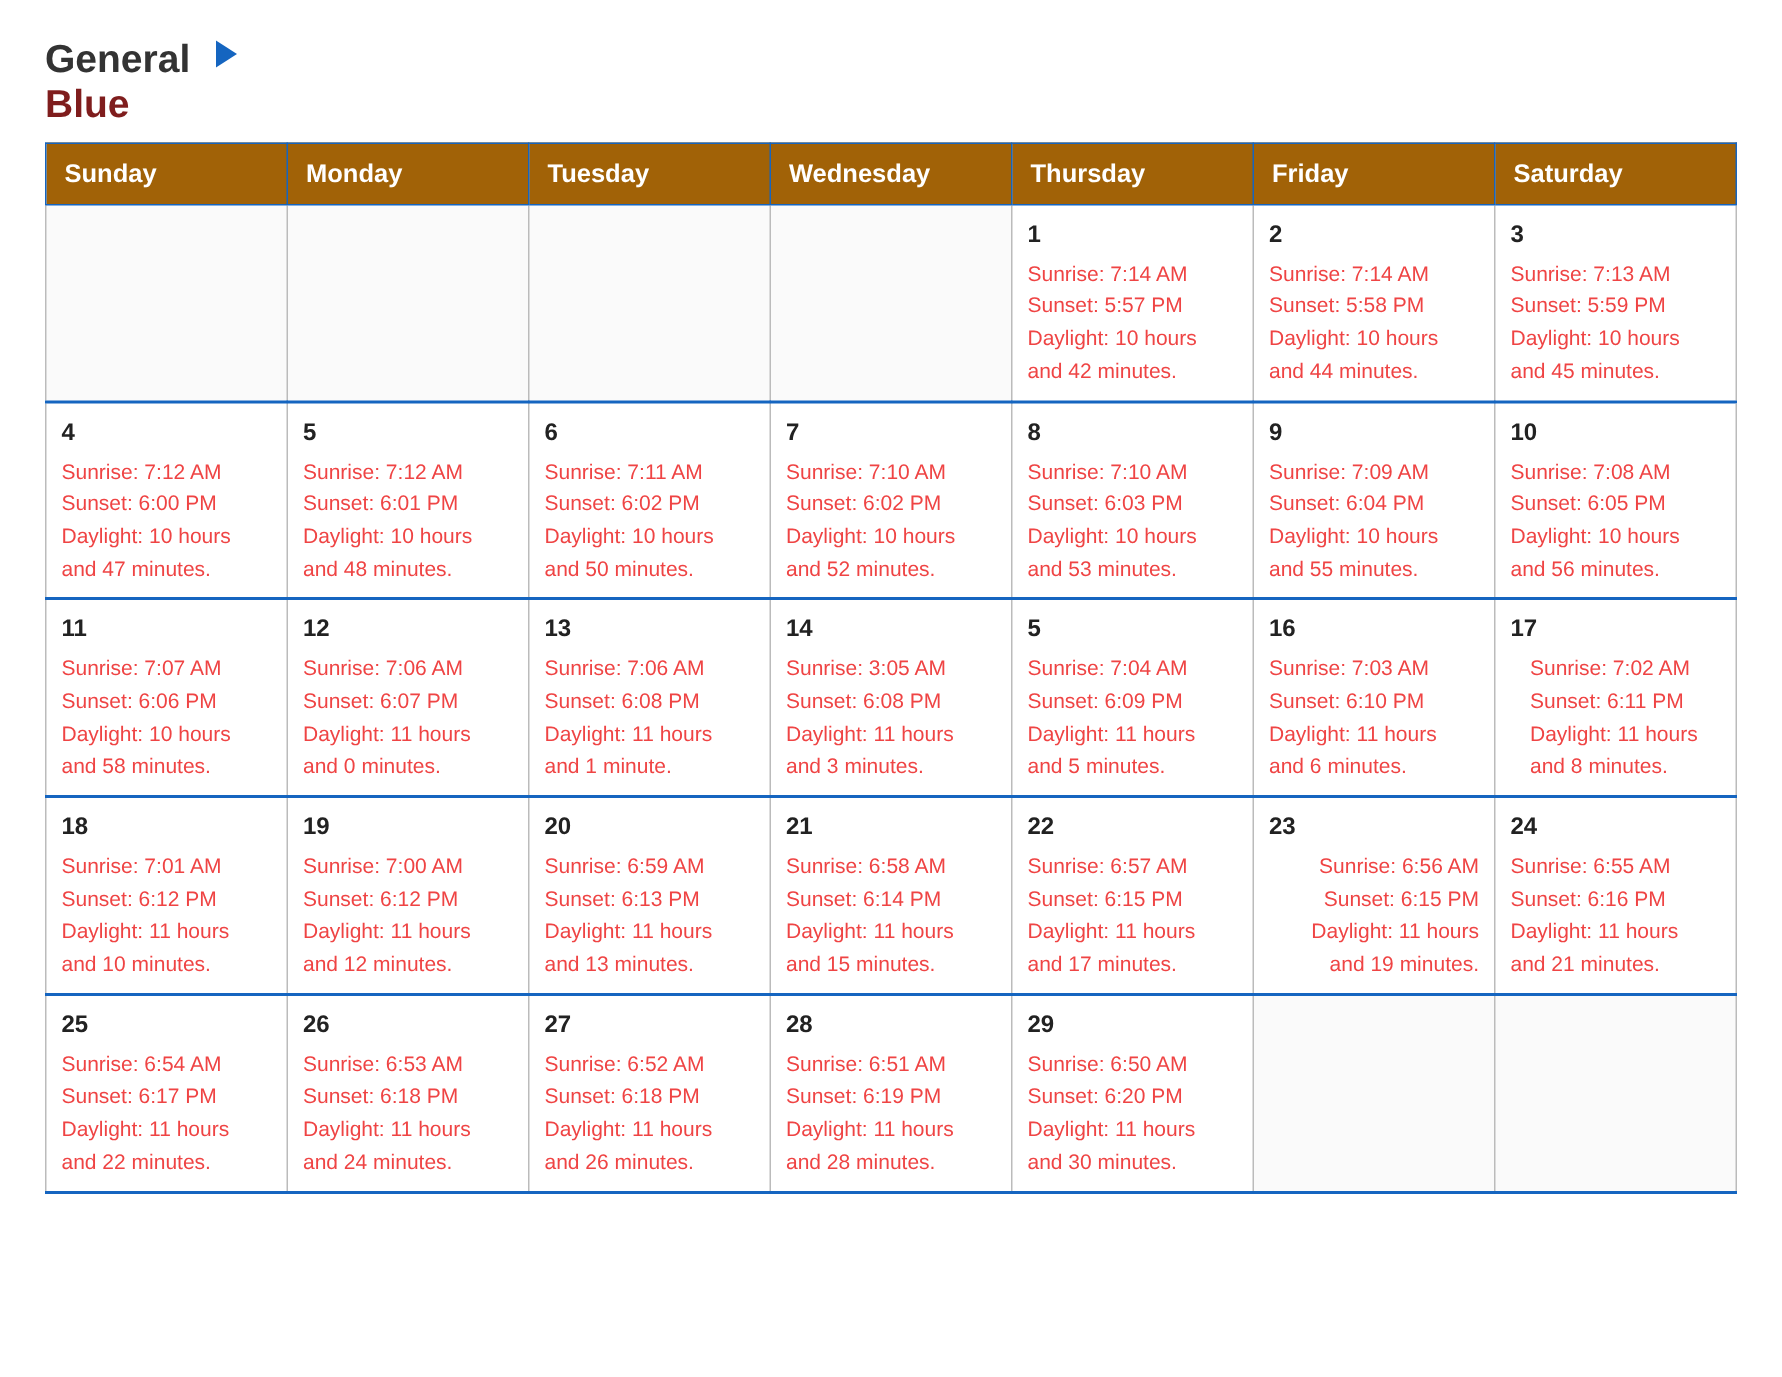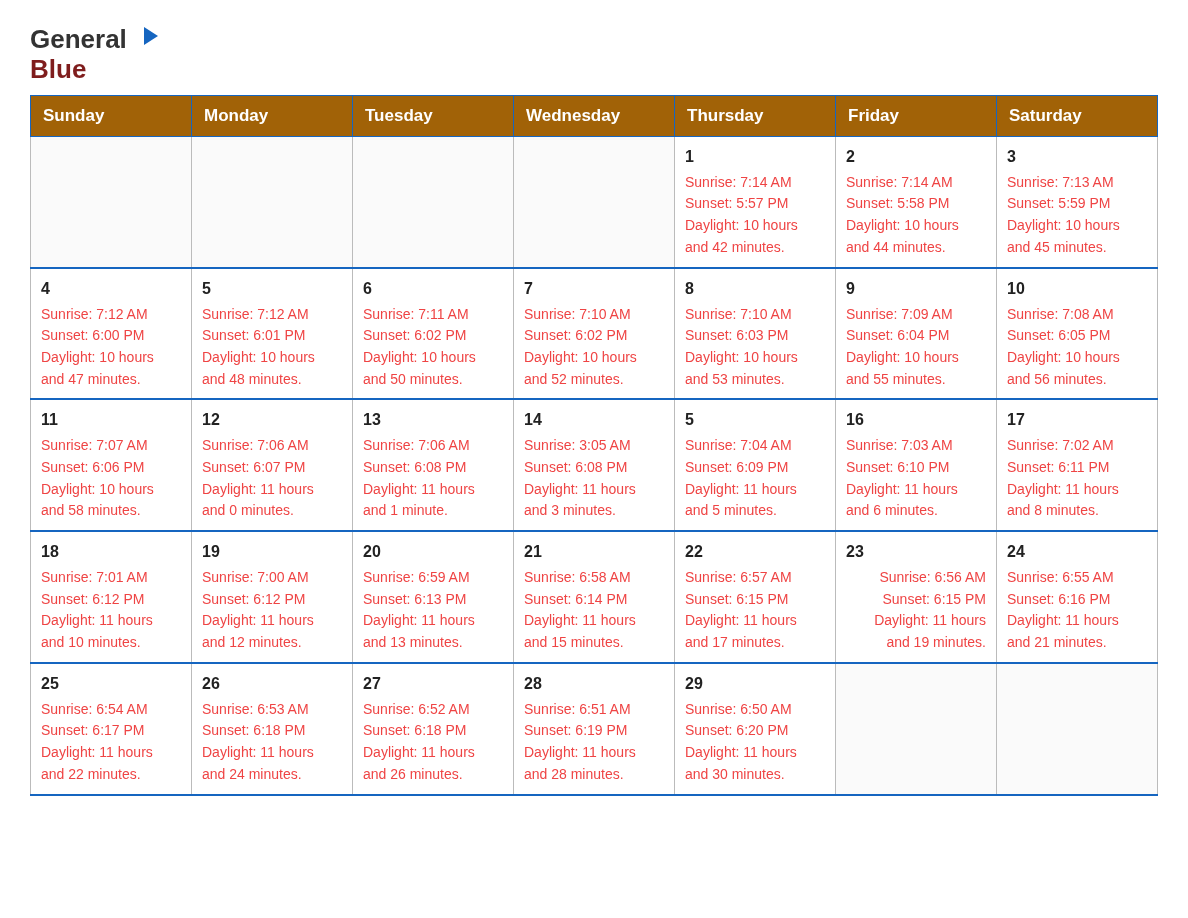--- a/index.html
+++ b/index.html
@@ -257,21 +257,21 @@
         </td>
         <td>
           <span class="day-number">16</span>
           <div class="day-info" style="white-space: pre-line;">Sunrise: 7:03 AM
 Sunset: 6:10 PM
 Daylight: 11 hours
 and 6 minutes.</div>
         </td>
         <td>
           <span class="day-number">17</span>
-          <div class="day-info" style="white-space: pre-line;">Sunrise: 7:02 AM
+          <div class="day-info" style="white-space: pre-line; margin-left: 13px;">Sunrise: 7:02 AM
 Sunset: 6:11 PM
 Daylight: 11 hours
 and 8 minutes.</div>
         </td>
       </tr>
       <tr>
         <td>
           <span class="day-number">18</span>
           <div class="day-info" style="white-space: pre-line;">Sunrise: 7:01 AM
 Sunset: 6:12 PM

